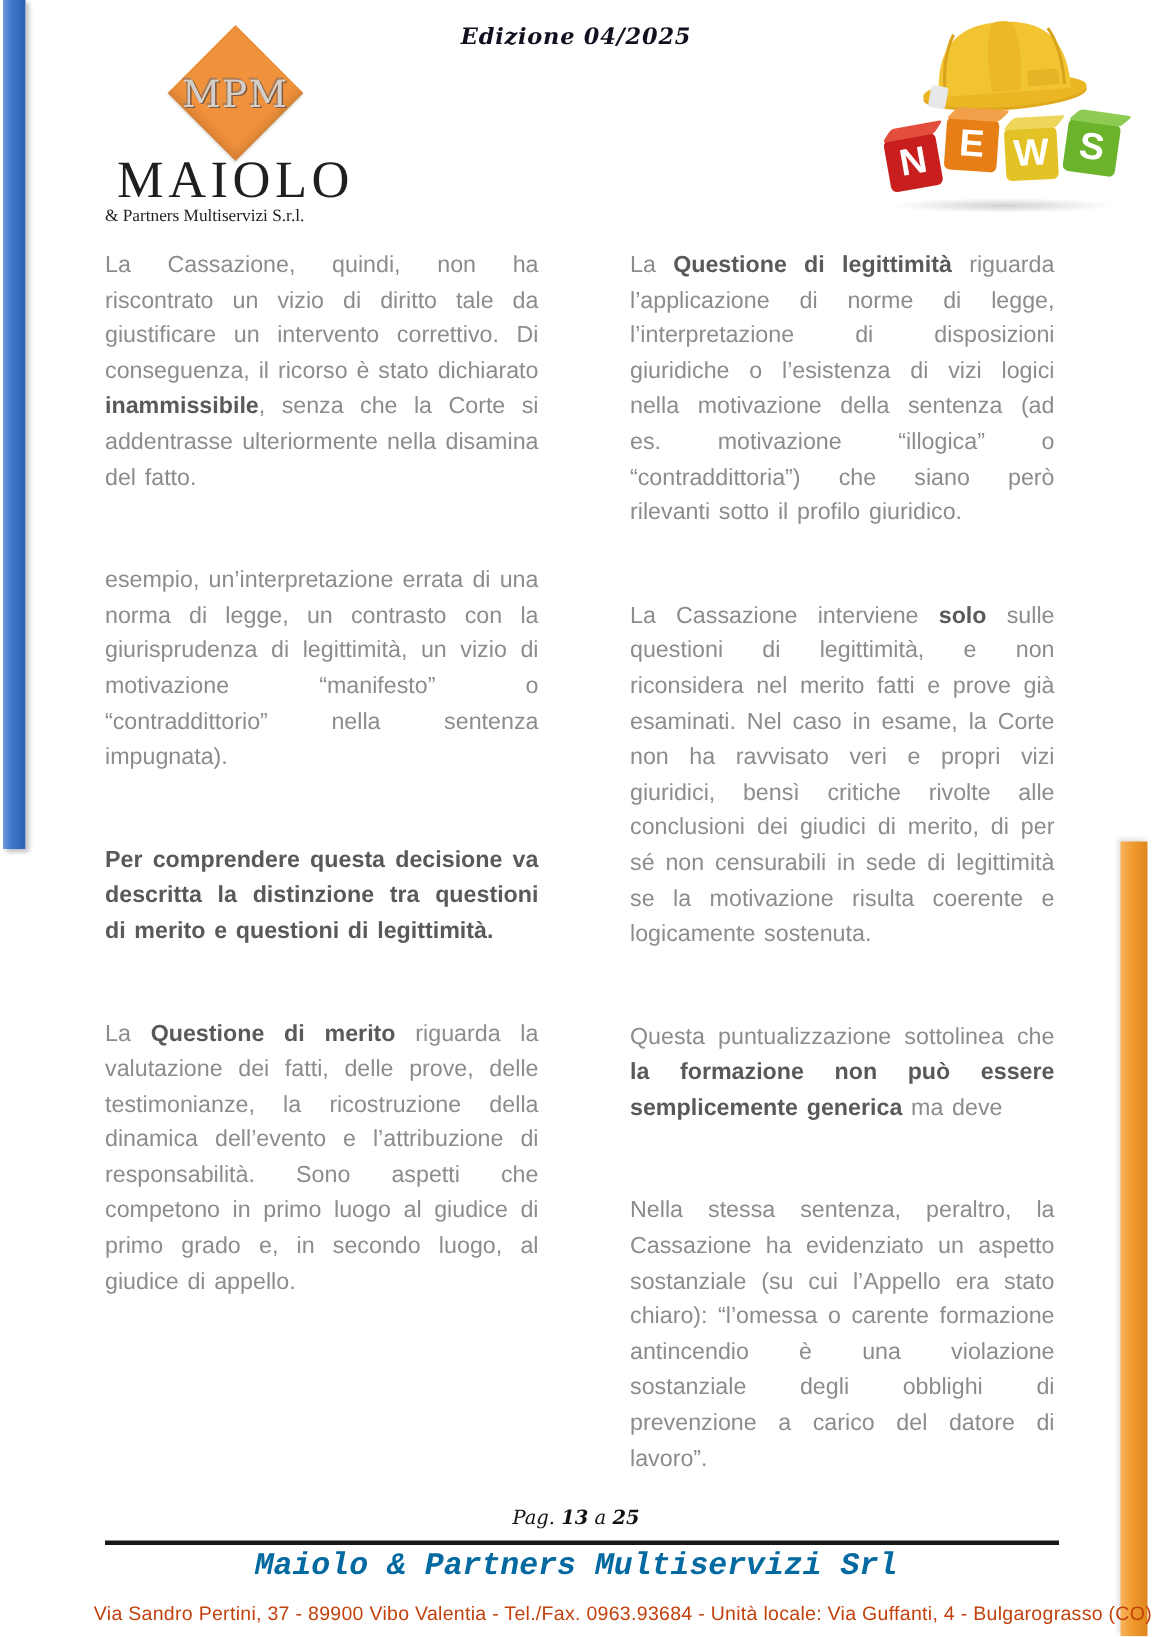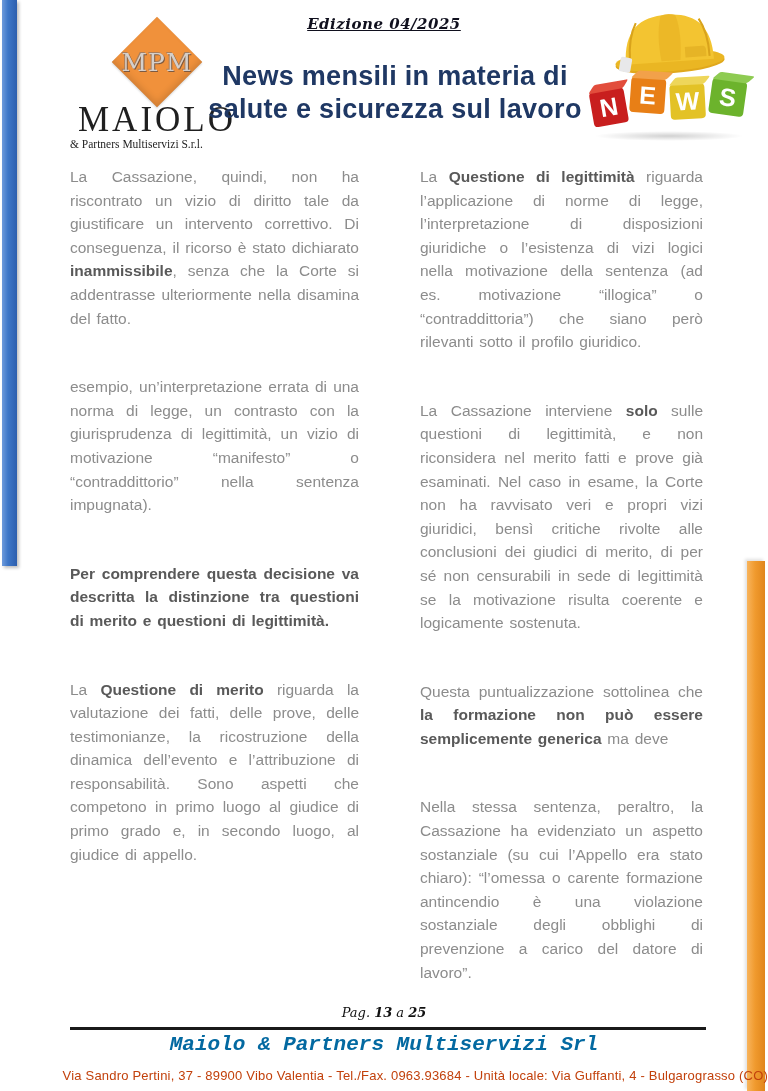--- a/index.html
+++ b/index.html
@@ -17,21 +17,21 @@
   .bar-right {
     position:absolute; left:747px; top:561px; width:18px; height:530px;
     background:linear-gradient(90deg,#f8b45c 0%, #f09a2e 45%, #e0861c 100%);
     box-shadow:-2px -2px 3px rgba(0,0,0,0.12);
   }
 
   
   .edition {
     position:absolute; top:15px; left:0; right:0; text-align:center;
     font-family:"DejaVu Serif", serif; font-style:italic; font-weight:bold;
-    font-size:15px; color:#10101e; letter-spacing:0.5px;text-decoration:underline;
+    font-size:15px; color:#10101e; letter-spacing:0.5px;
   }
   .logo { position:absolute; left:62px; top:14px; width:190px; text-align:center; }
   .diamond {
     width:64px; height:64px; background:#f0913b; transform:rotate(45deg);
     margin:16px auto 0; position:relative;
     box-shadow: inset -3px -3px 6px rgba(0,0,0,0.12), 1px 1px 2px rgba(0,0,0,0.15);
   }
   .mpm {
     position:absolute; inset:0; transform:rotate(-45deg);
     display:flex; align-items:center; justify-content:center;
@@ -119,24 +119,20 @@
   <div class="edition">Edizione 04/2025</div>
 
   <div class="logo">
     <div class="diamond">
       <span class="mpm">MPM</span>
     </div>
     <div class="logo-name">MAIOLO</div>
     <div class="logo-sub">&amp; Partners Multiservizi S.r.l.</div>
   </div>
 
-  <div class="title">
-    <div>News mensili in materia di</div>
-    <div>salute e sicurezza sul lavoro</div>
-  </div>
 
   <div class="news-art">
     <div class="hat-wrap">
       <svg viewBox="0 0 120 70" width="126" height="74">
         <ellipse cx="60" cy="52" rx="52" ry="10" fill="#e0a81c"></ellipse>
         <ellipse cx="60" cy="50" rx="52" ry="10" fill="#eab623"></ellipse>
         <path d="M18,51 C18,18 34,6 60,6 C86,6 102,18 102,51 Z" fill="#f3c431"></path>
         <path d="M54,7 C50,20 50,36 52,50 L70,50 C72,36 72,18 68,7 C63,5 58,5 54,7 Z" fill="#eab626" opacity="0.85"></path>
         <path d="M30,12 C24,22 22,34 22,48" stroke="#d9a31b" fill="none" stroke-width="2"></path>
         <path d="M90,12 C96,22 98,34 98,48" stroke="#d9a31b" fill="none" stroke-width="2"></path>

